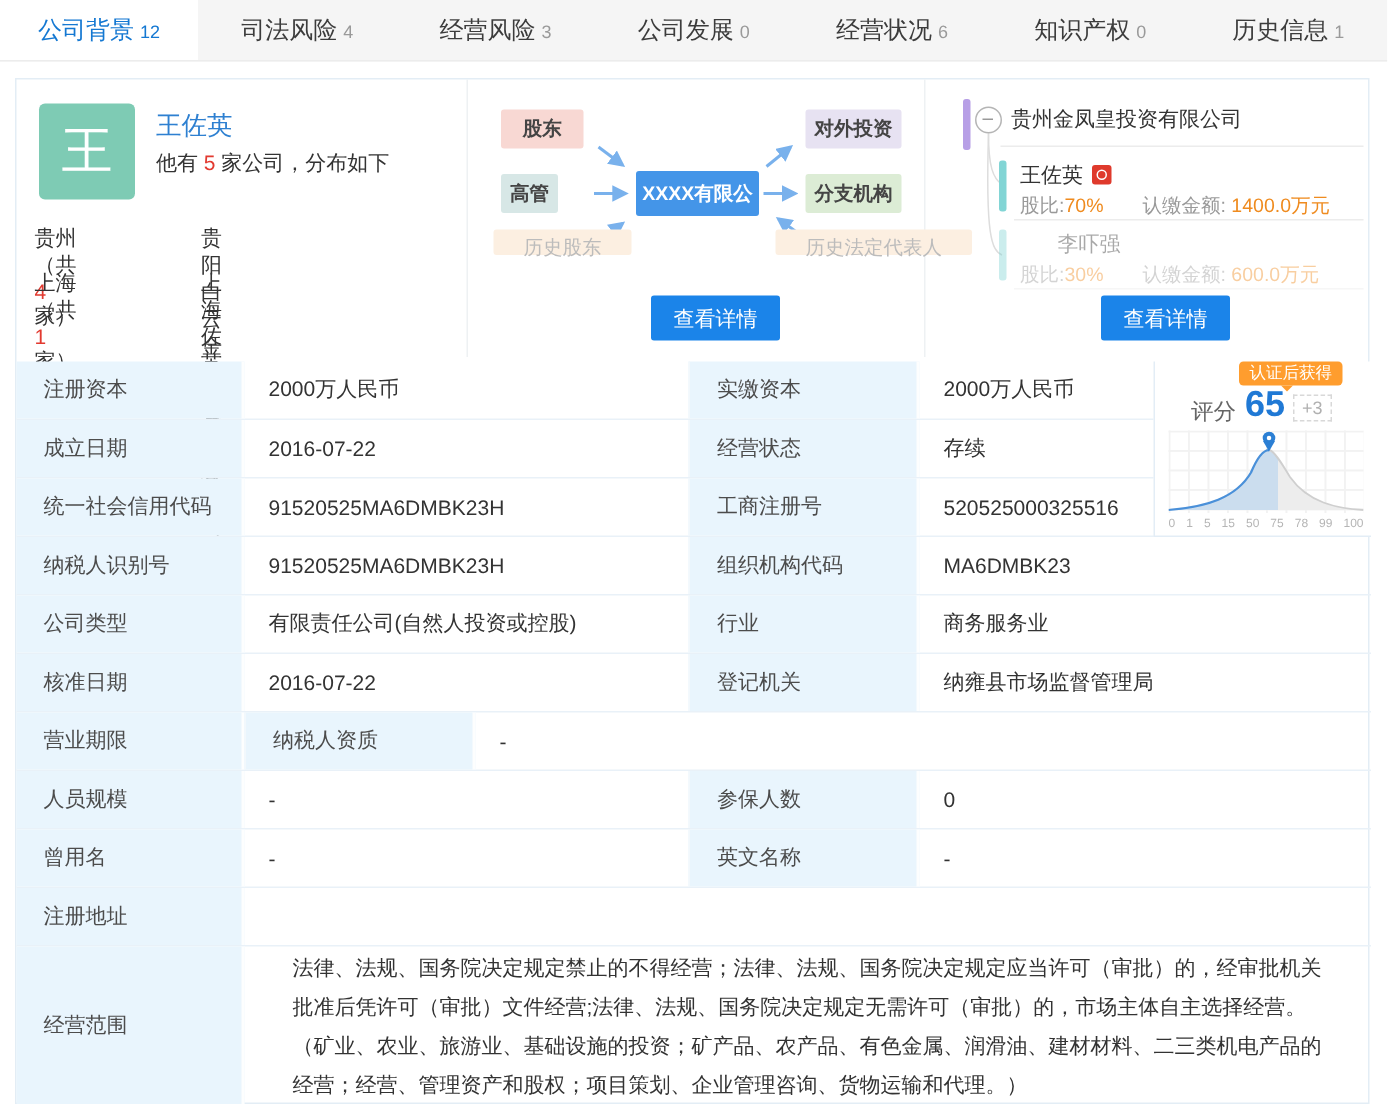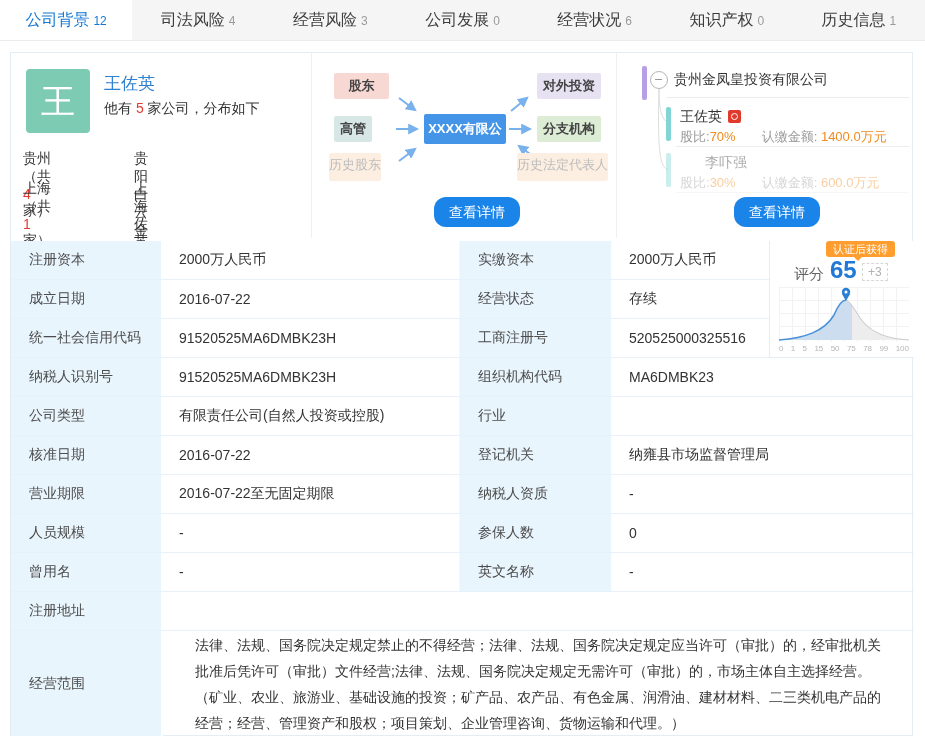--- a/index.html
+++ b/index.html
@@ -26,24 +26,24 @@
   .p-name{position:absolute;left:93px;top:19px;font-size:17px;color:#2e80d1;cursor:pointer;}
   .p-sum{position:absolute;left:93px;top:47px;font-size:14px;color:#333;}
   .red{color:#e23a30;}
   .dist-row{position:absolute;font-size:14px;color:#333;}
   .dist-region{position:absolute;left:12px;}
   .dist-co{position:absolute;left:123px;}
 
   
   .dnode{position:absolute;height:26px;line-height:26px;text-align:center;font-size:13px;
          color:#444;font-weight:bold;border-radius:2px;}
-  .dnode.hist{height:28px;line-height:24px;color:#bcbcbc;font-weight:normal;padding:0 0;}
+  .dnode.hist{height:17px;line-height:24px;color:#bcbcbc;font-weight:normal;padding:0 20px;}
   .dnode.center{background:#4495e8;color:#fff;width:82px;height:30px;line-height:30px;font-size:13px;}
   .btn-blue{position:absolute;background:#1b84e9;color:#fff;font-size:14px;line-height:30px;
-            height:30px;padding:0 15px;border-radius:12px;text-align:center;cursor:pointer;border:none;}
+            height:30px;padding:0 15px;border-radius:2px;text-align:center;cursor:pointer;border:none;}
 
   
   .pbar{position:absolute;width:5px;border-radius:2px;}
   .minus-circle{position:absolute;left:639px;top:18px;width:16px;height:16px;border:1px solid #b5b5b5;
                 border-radius:50%;cursor:pointer;}
   .minus-circle::after{content:"";position:absolute;left:4px;top:7px;width:7px;border-top:1px solid #999;}
   .t-company{position:absolute;left:663px;top:18px;font-size:14px;color:#333;}
   .t-line{position:absolute;border-top:1px solid #ececec;}
   .t-name{position:absolute;font-size:14px;color:#333;}
   .ctrl-badge{display:inline-block;width:13px;height:13px;background:#df3a2c;border-radius:2px;
@@ -241,30 +241,30 @@
       <div class="irow">
         <div class="cell-label">纳税人识别号</div>
         <div class="cell-value">91520525MA6DMBK23H</div>
         <div class="cell-label l2">组织机构代码</div>
         <div class="cell-value v2">MA6DMBK23</div>
       </div>
       <div class="irow">
         <div class="cell-label">公司类型</div>
         <div class="cell-value">有限责任公司(自然人投资或控股)</div>
         <div class="cell-label l2">行业</div>
+        <div class="cell-value v2">商务服务业</div>
       </div>
       <div class="irow">
         <div class="cell-label">核准日期</div>
         <div class="cell-value">2016-07-22</div>
         <div class="cell-label l2">登记机关</div>
         <div class="cell-value v2">纳雍县市场监督管理局</div>
       </div>
       <div class="irow">
         <div class="cell-label">营业期限</div>
-        <div class="cell-value">2016-07-22至无固定期限</div>
         <div class="cell-label l2">纳税人资质</div>
         <div class="cell-value v2">-</div>
       </div>
       <div class="irow">
         <div class="cell-label">人员规模</div>
         <div class="cell-value">-</div>
         <div class="cell-label l2">参保人数</div>
         <div class="cell-value v2">0</div>
       </div>
       <div class="irow">

